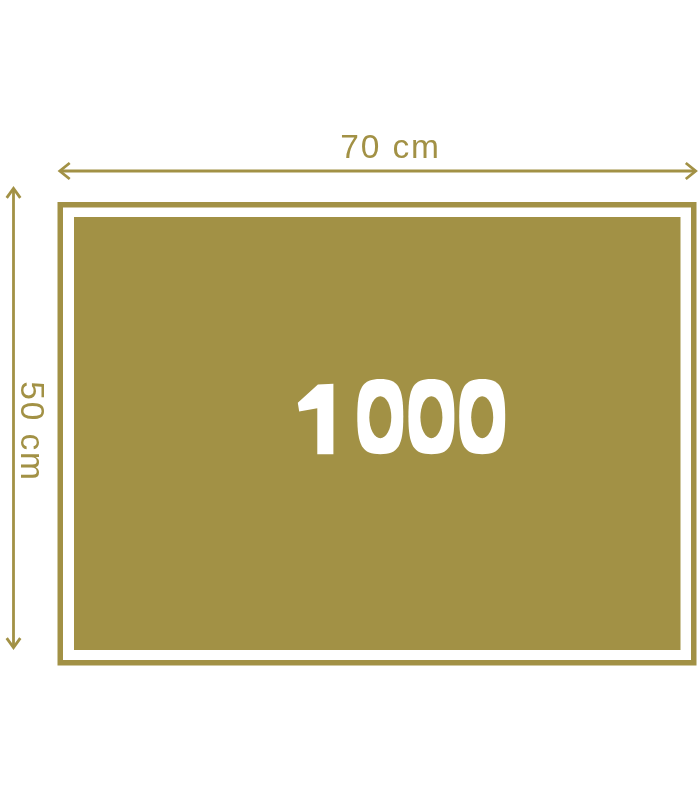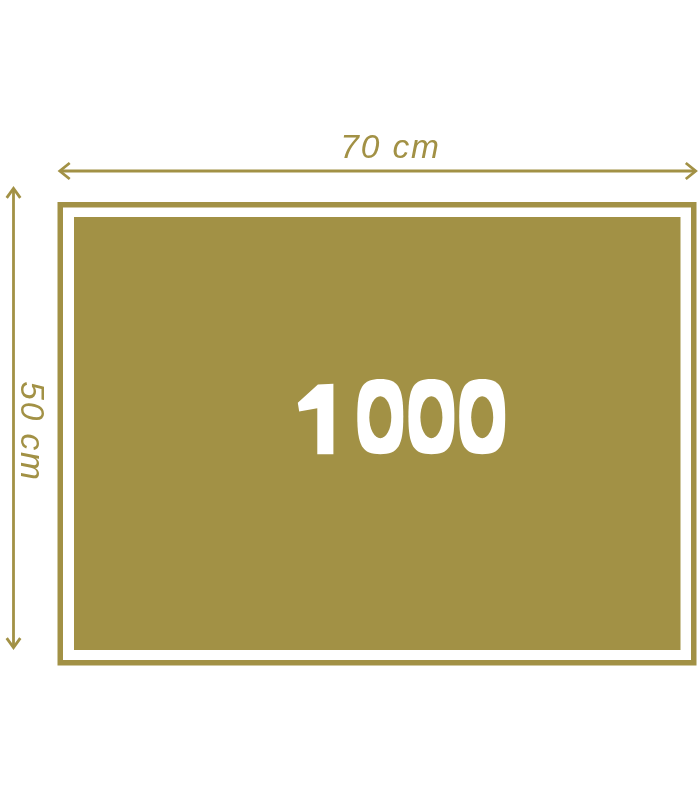--- a/index.html
+++ b/index.html
@@ -1,16 +1,16 @@
 <!DOCTYPE html>
 <html><head>
 <meta charset="utf-8">
 <style>
   html,body{margin:0;padding:0;background:#ffffff;}
-  .page{position:relative;width:700px;height:800px;background:#ffffff;overflow:hidden;font-style:italic;}
+  .page{position:relative;width:700px;height:800px;background:#ffffff;overflow:hidden;}
   svg{display:block;}
   text{font-family:"Liberation Sans", sans-serif;}
 </style>
 </head>
 <body>
 
 <div class="page">
 <svg width="700" height="800" viewBox="0 0 700 800" xmlns="http://www.w3.org/2000/svg">
 
   <rect x="0" y="0" width="700" height="800" fill="#ffffff"></rect>

